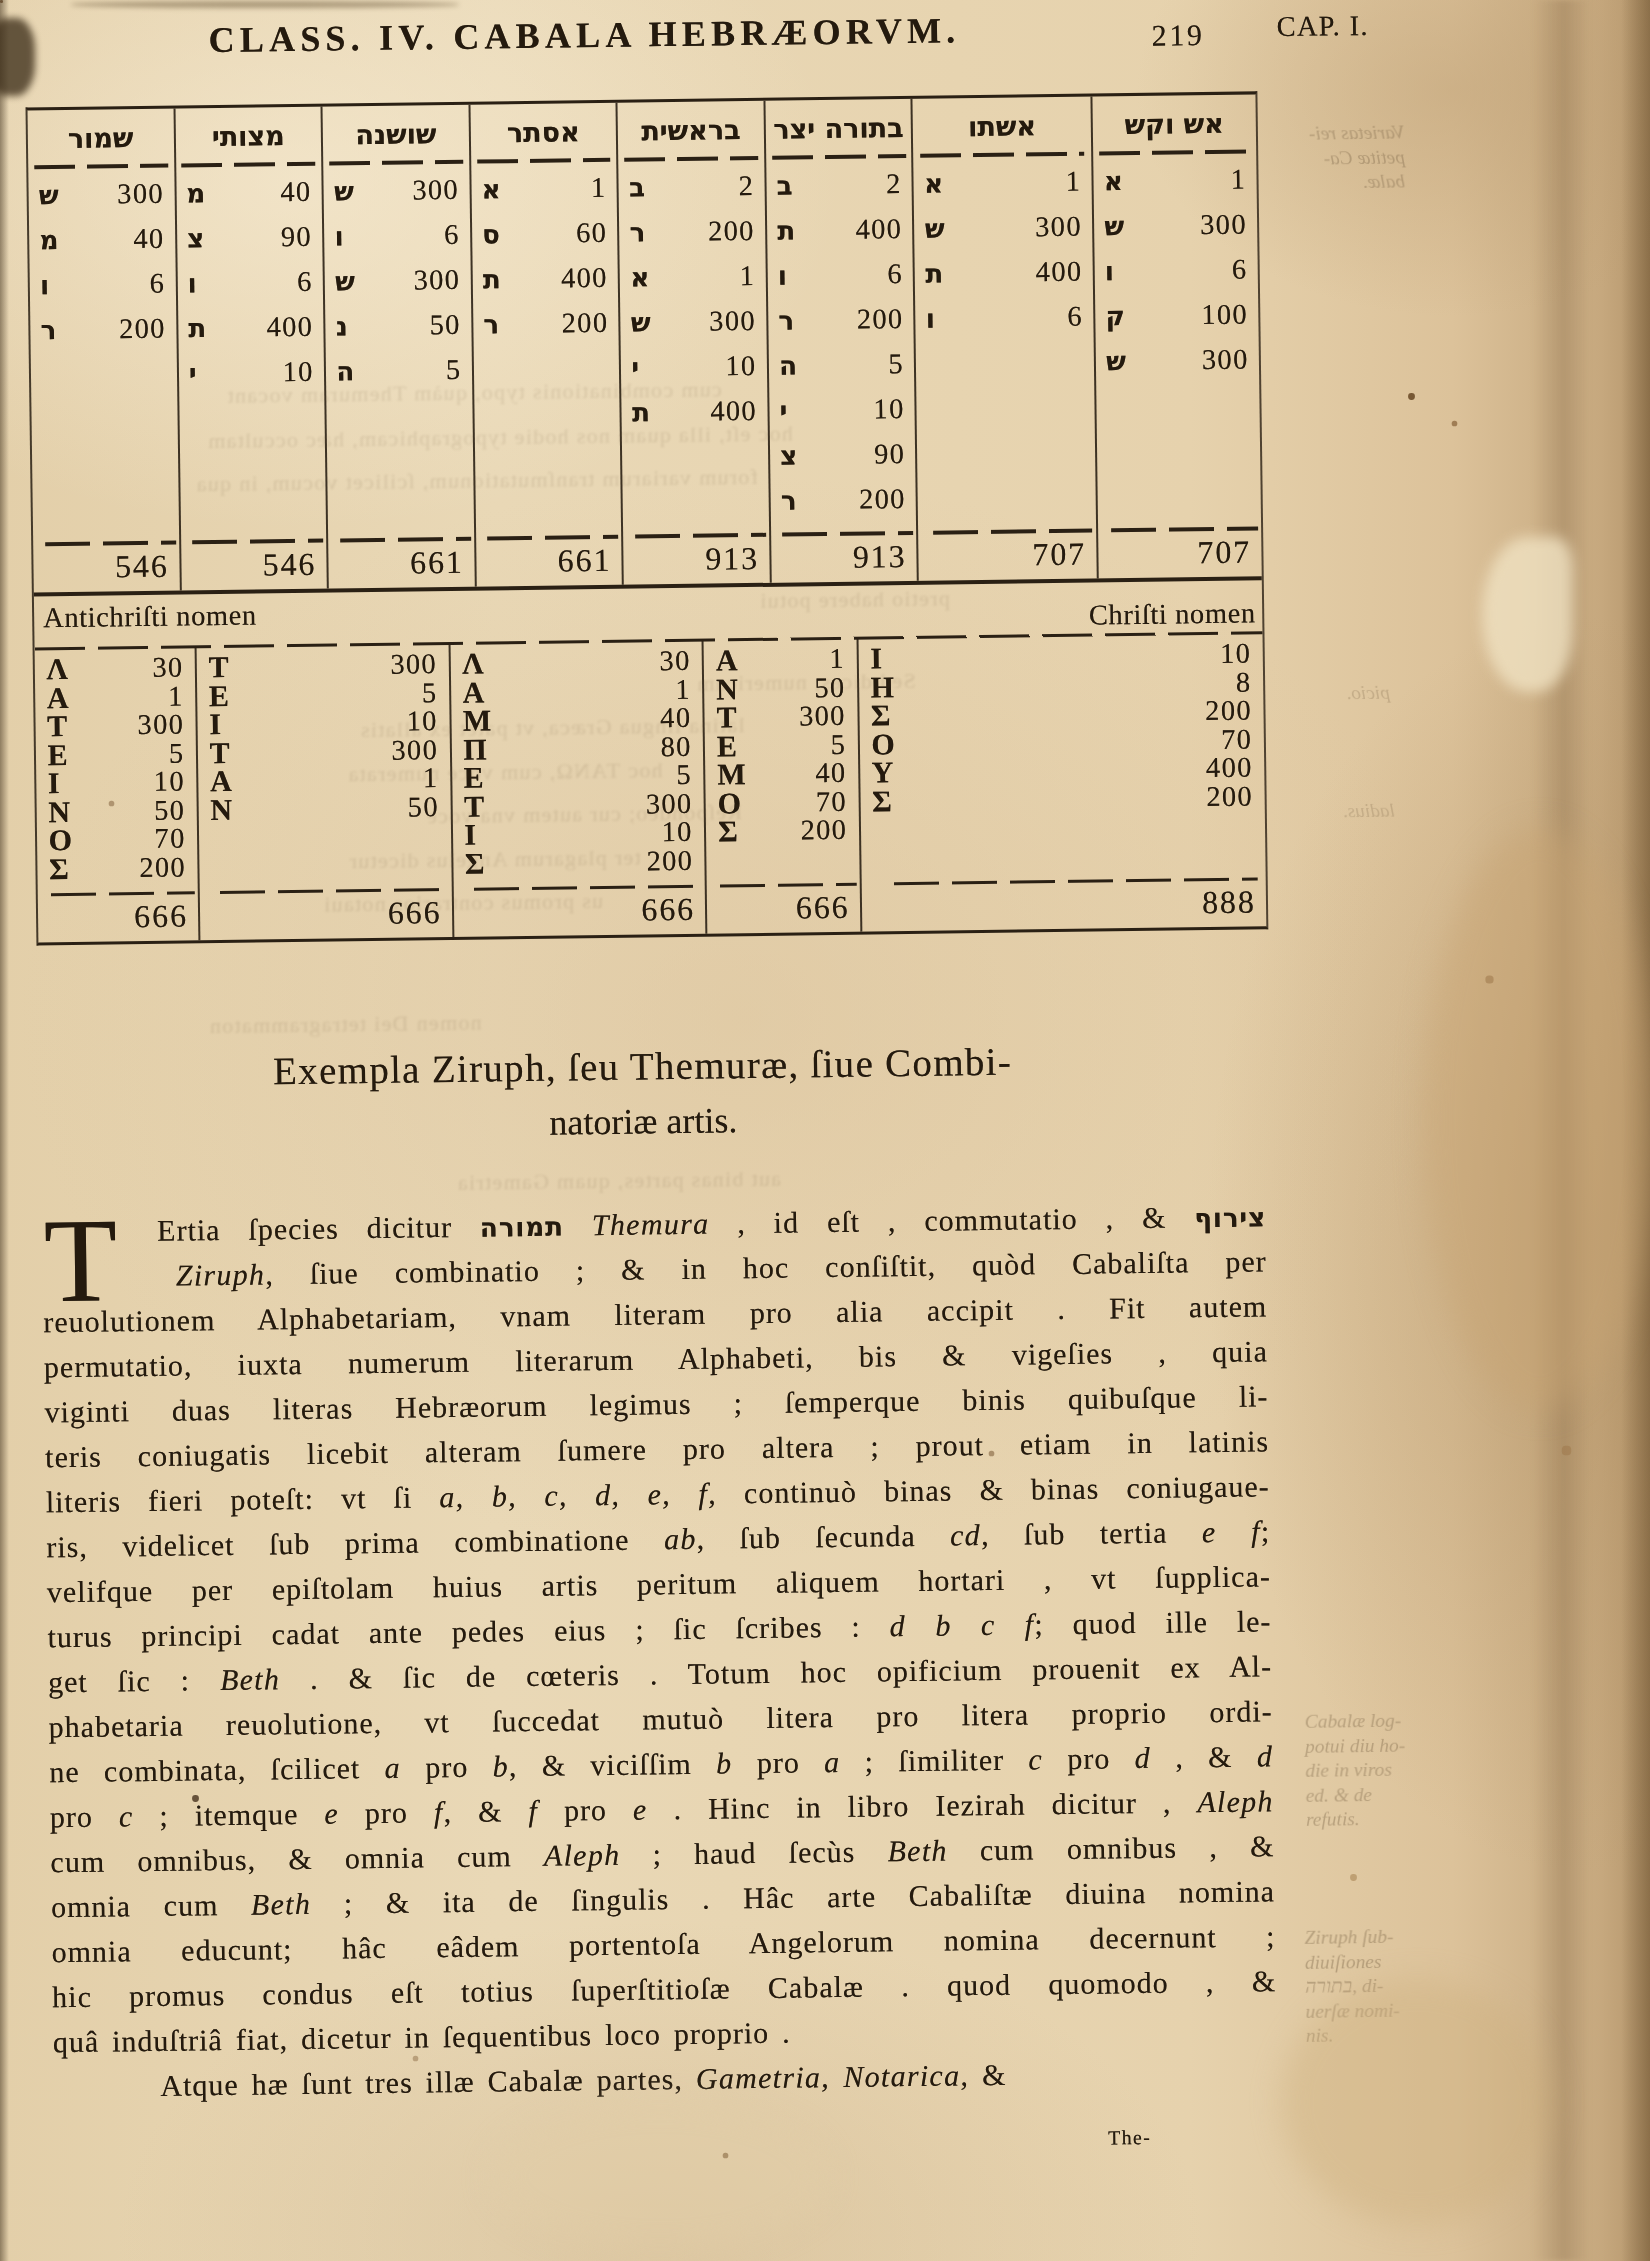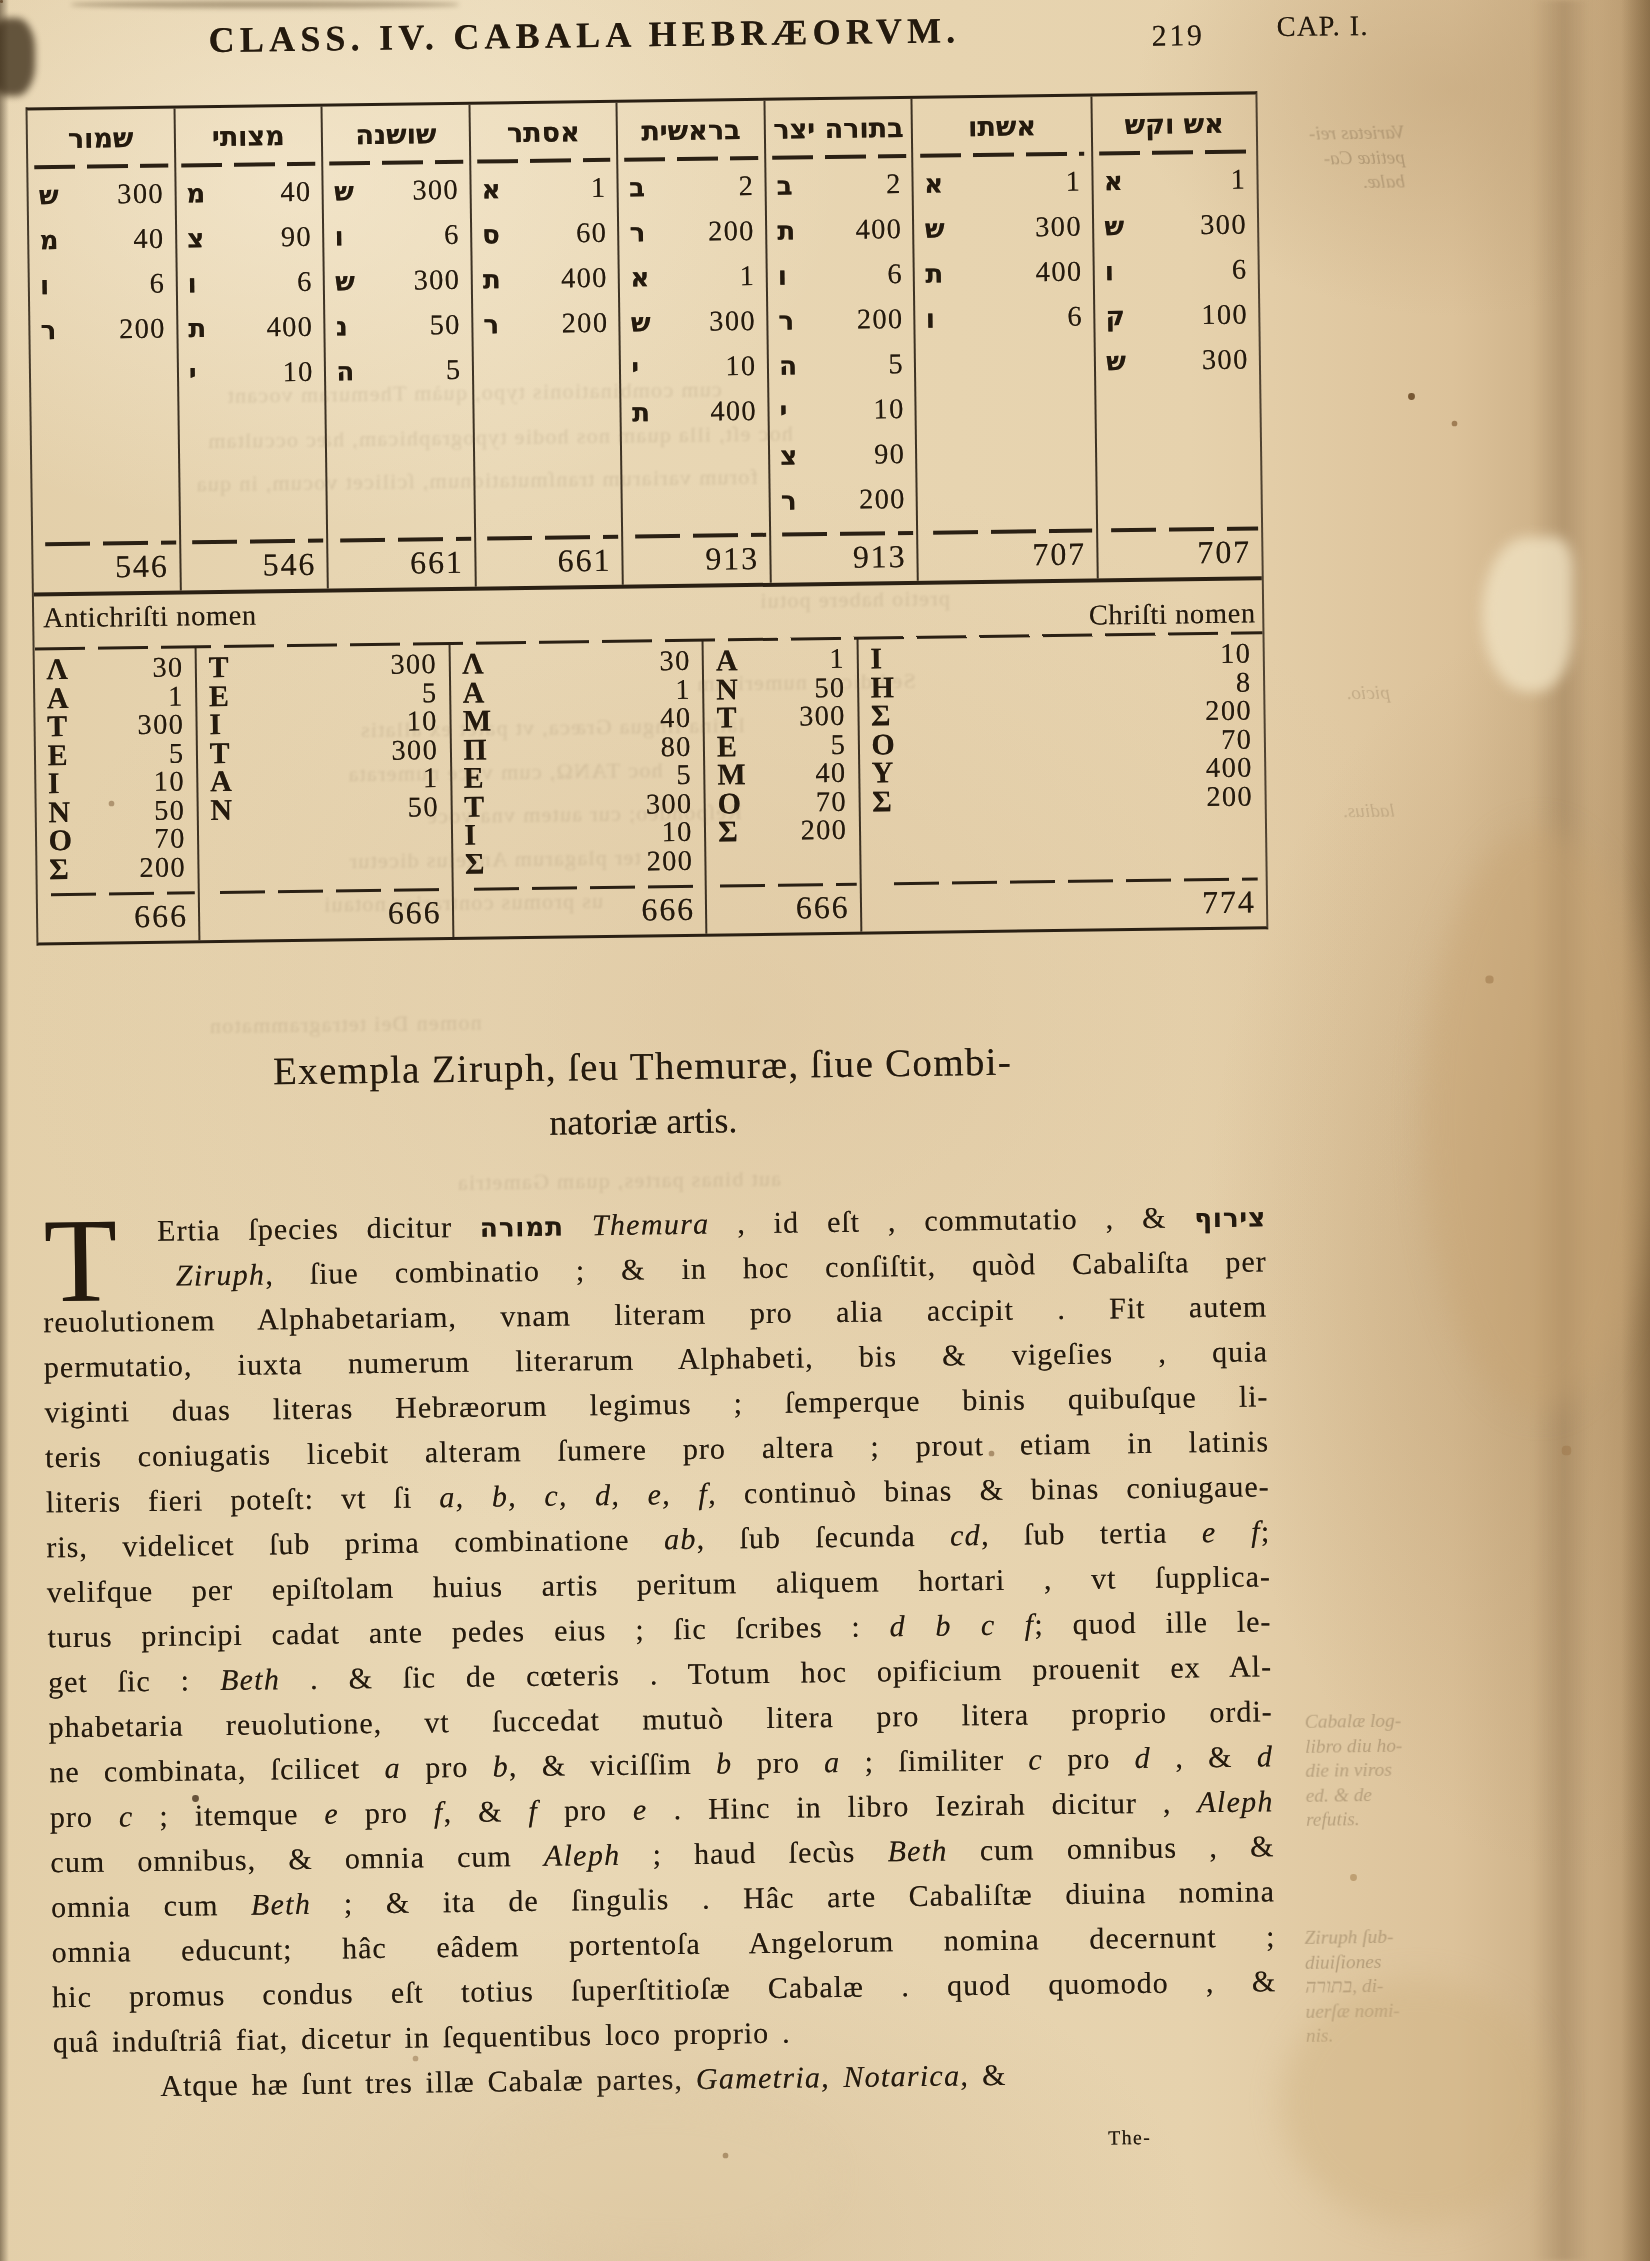--- a/index.html
+++ b/index.html
@@ -560,21 +560,21 @@
               </div>
               <div class="slot2">
                 <span class="gletter ink">Σ</span>
                 <span class="cellval ink">200</span>
               </div>
               <div class="slot2"></div>
               <div class="slot2"></div>
             </div>
             <div class="sumband">
               <div class="sumdash"></div>
-              <div class="sumval ink">774</div>
+              <div class="sumval ink">888</div>
             </div>
           </div>
         </div>
     </div>
 
     <div class="sechead">
       <div class="l1 ink">Exempla Ziruph, ſeu Themuræ, ſiue Combi-</div>
       <div class="l2 ink">natoriæ artis.</div>
     </div>
 
@@ -627,21 +627,21 @@
           <div>balæ.</div>
         </div>
         <div class="mnote mirror" style="left: 1349px; top: 687px; opacity: 0.28;">
           <div>picio.</div>
         </div>
         <div class="mnote mirror" style="left: 1344px; top: 805px; opacity: 0.26;">
           <div>ladius.</div>
         </div>
         <div class="mnote" style="left: 1294px; top: 1715px; opacity: 0.4;">
           <div>Cabalæ log-</div>
-          <div>libro diu ho-</div>
+          <div>potui diu ho-</div>
           <div>die in viros</div>
           <div>ed. &amp; de</div>
           <div>refutis.</div>
         </div>
         <div class="mnote" style="left: 1291px; top: 1931px; opacity: 0.42;">
           <div>Ziruph ſub-</div>
           <div>diuiſiones</div>
           <div>בתורה, di-</div>
           <div>uerſæ nomi-</div>
           <div>nis.</div>

